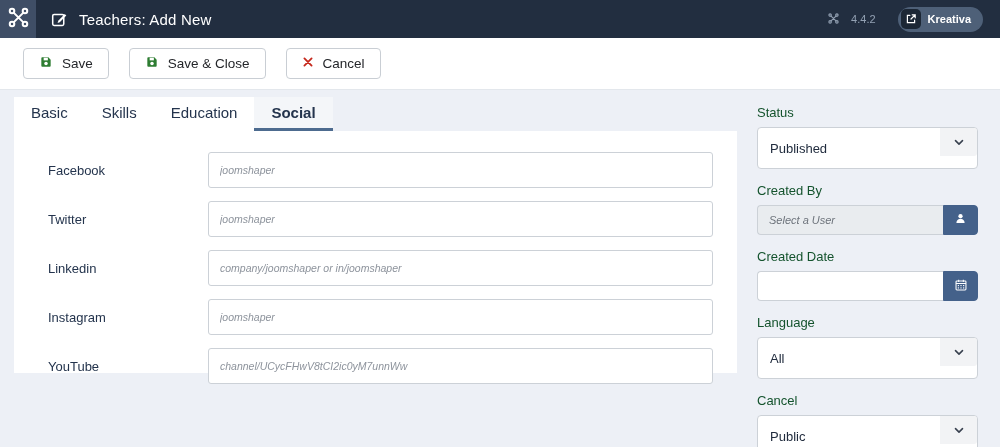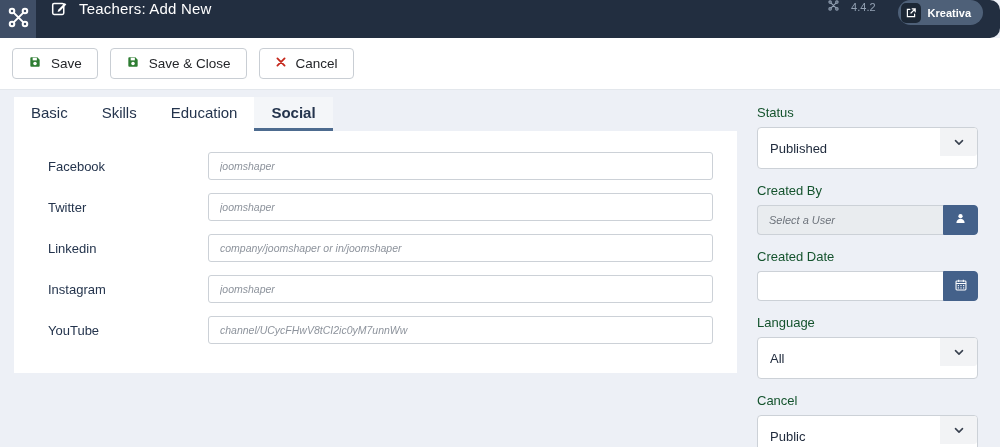--- a/index.html
+++ b/index.html
@@ -1,43 +1,43 @@
 <!DOCTYPE html>
 <html><head>
 <meta charset="utf-8">
 <style>
   * { margin:0; padding:0; box-sizing:border-box; }
   html,body { width:1000px; height:447px; overflow:hidden; }
   body { font-family:"Liberation Sans", sans-serif; background:#edf0f6; }
 
   
-  .header { height:38px; background:#222e40; display:flex; align-items:flex-start;border-radius:10px; }
+  .header { height:38px; background:#222e40; display:flex; align-items:center; }
   .logo-block { width:36px; height:38px; background:#3f4e66; display:flex; align-items:center; justify-content:center; flex:0 0 auto; }
   .hdr-edit { margin-left:15px; display:flex; align-items:center; }
   .hdr-title { margin-left:11px; color:#ffffff; font-size:15px; letter-spacing:.2px; }
   .hdr-spacer { flex:1; }
   .hdr-version { display:flex; align-items:center; gap:12px; color:#93a1b3; font-size:11px; margin-right:22px; }
   .kreativa-pill { display:flex; align-items:center; gap:7px; background:#4e6078; border:none; border-radius:13px; height:25px; padding:2px 12px 2px 3px; margin-right:17px; cursor:pointer; }
   .kreativa-iconbox { width:20px; height:20px; background:#1c2735; border-radius:5px; display:flex; align-items:center; justify-content:center; }
   .kreativa-label { color:#ffffff; font-size:11px; font-weight:bold; }
 
   
-  .toolbar { height:52px; background:#ffffff; display:flex; align-items:center; gap:12px; padding-left:12px; border-bottom:1px solid #e3e7ec; }
+  .toolbar { height:52px; background:#ffffff; display:flex; align-items:center; gap:20px; padding-left:23px; border-bottom:1px solid #e3e7ec; }
   .tbtn { display:inline-flex; align-items:center; gap:9px; height:31px; padding:0 15px; background:#ffffff; border:1px solid #c9ced4; border-radius:4px; font-family:"Liberation Sans",sans-serif; font-size:13.5px; color:#24262a; cursor:pointer; }
 
   
   .content { display:flex; padding:7px 22px 0 14px; }
   .main-col { width:723px; flex:0 0 auto; }
   .tabs { display:flex; height:34px; }
   .tab { background:#ffffff; line-height:31px; padding:0 17px; font-size:15px; color:#24344d; cursor:pointer; border-bottom:3px solid transparent; }
   .tab.active { background:#f4f6f9; font-weight:bold; border-bottom:3px solid #4d6b8f; }
   .panel { background:#ffffff; height:242px; padding:21px 24px 0 34px; }
   .frow { display:flex; align-items:center; margin-bottom:13px; }
   .flabel { width:160px; flex:0 0 auto; font-size:13px; color:#24344d; }
-  .finput { flex:1; height:28px; border:1px solid #ccd1d7; border-radius:3px; padding:0 11px; font-family:"Liberation Sans",sans-serif; font-size:11px; color:#333; background:#fff; }
+  .finput { flex:1; height:36px; border:1px solid #ccd1d7; border-radius:3px; padding:0 11px; font-family:"Liberation Sans",sans-serif; font-size:11px; color:#333; background:#fff; }
   .finput::placeholder { color:#8d939c; font-style:italic; font-size:10.5px; }
 
   
   .side-col { width:221px; margin-left:20px; padding-top:8px; }
   .sgroup { margin-bottom:14px; }
   .slabel { display:block; font-size:13px; color:#14532d; margin-bottom:7px; }
   .selectbox { position:relative; height:42px; background:#ffffff; border:1px solid #ccd1d7; border-radius:4px; display:flex; align-items:center; padding-left:12px; font-size:13px; color:#212c3e; cursor:pointer; }
   .chev-zone { position:absolute; top:0; right:0; width:37px; height:28px; background:#f2f3f5; border-radius:0 3px 3px 0; display:flex; align-items:center; justify-content:center; }
   .combo { display:flex; }
   .combo-input { flex:1; height:30px; border:1px solid #ccd1d7; border-right:none; border-radius:4px 0 0 4px; padding:0 11px; font-family:Liberation Sans, sans-serif; font-size:11px; background:#ffffff; }

